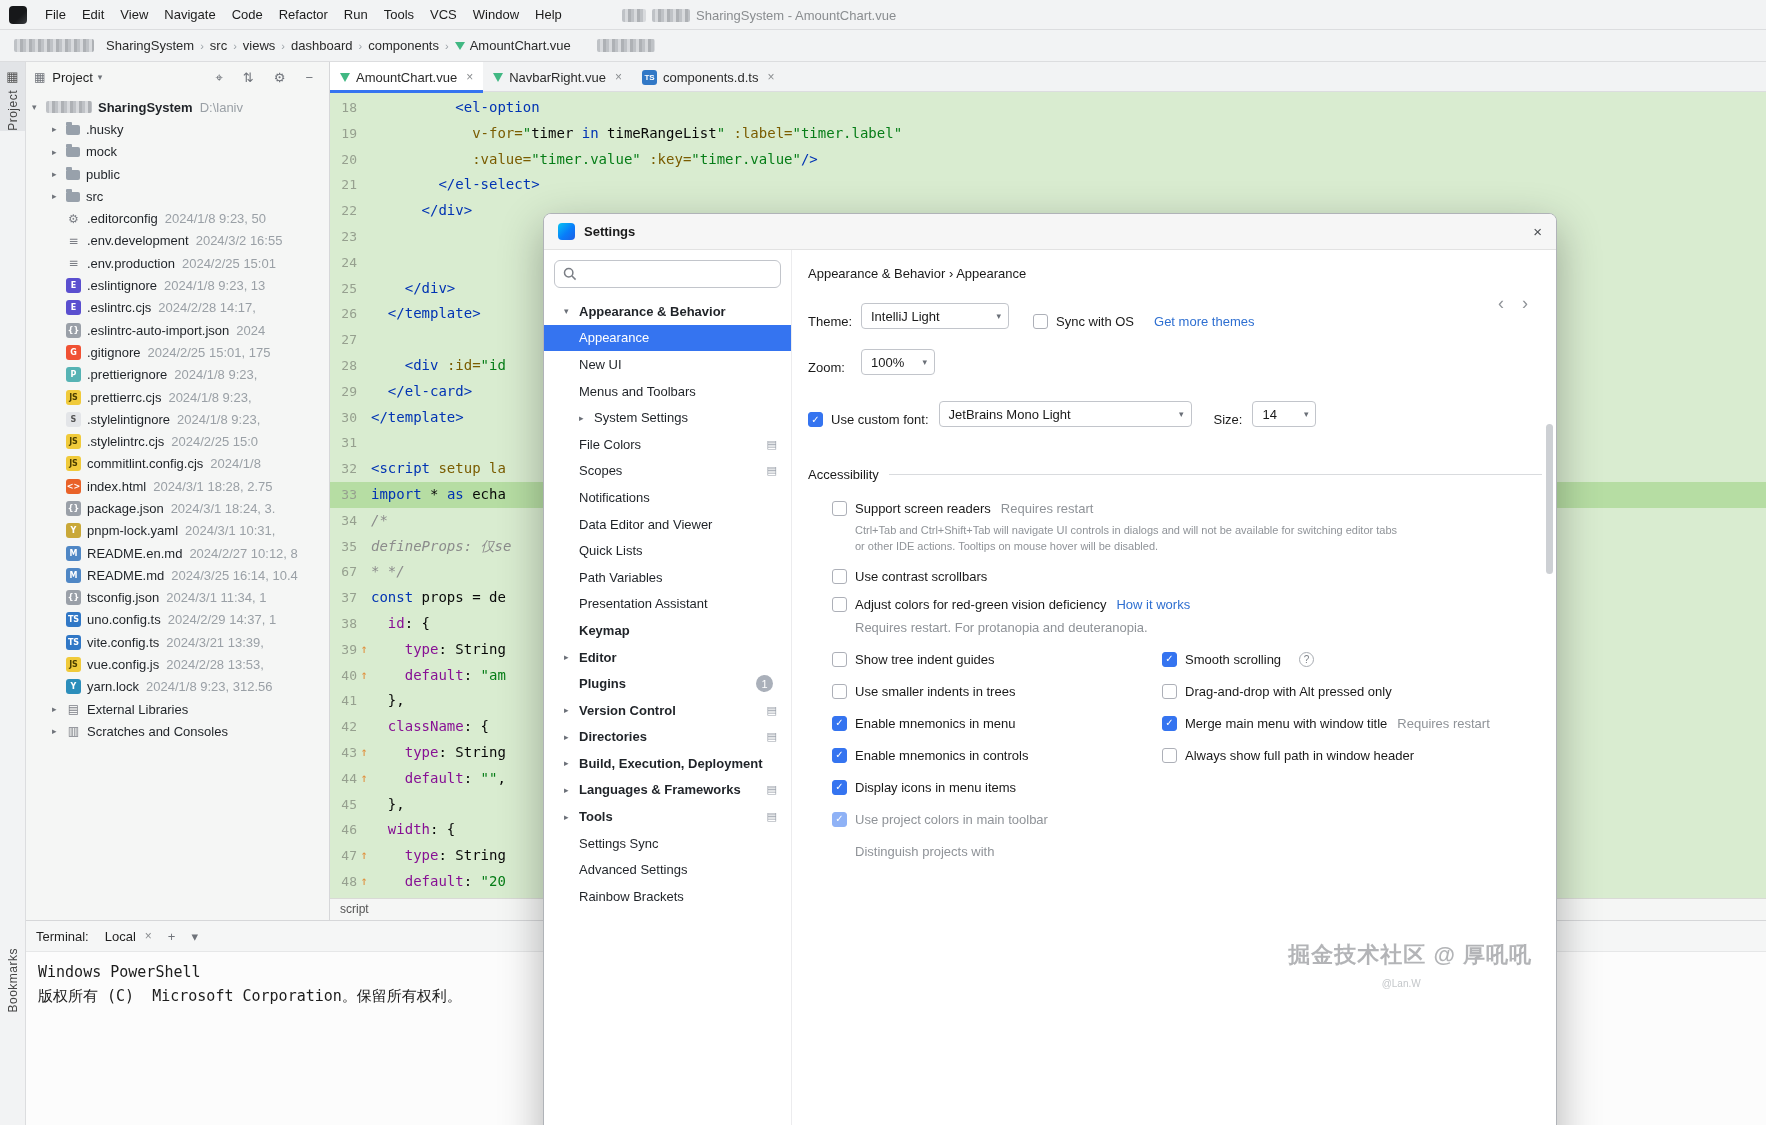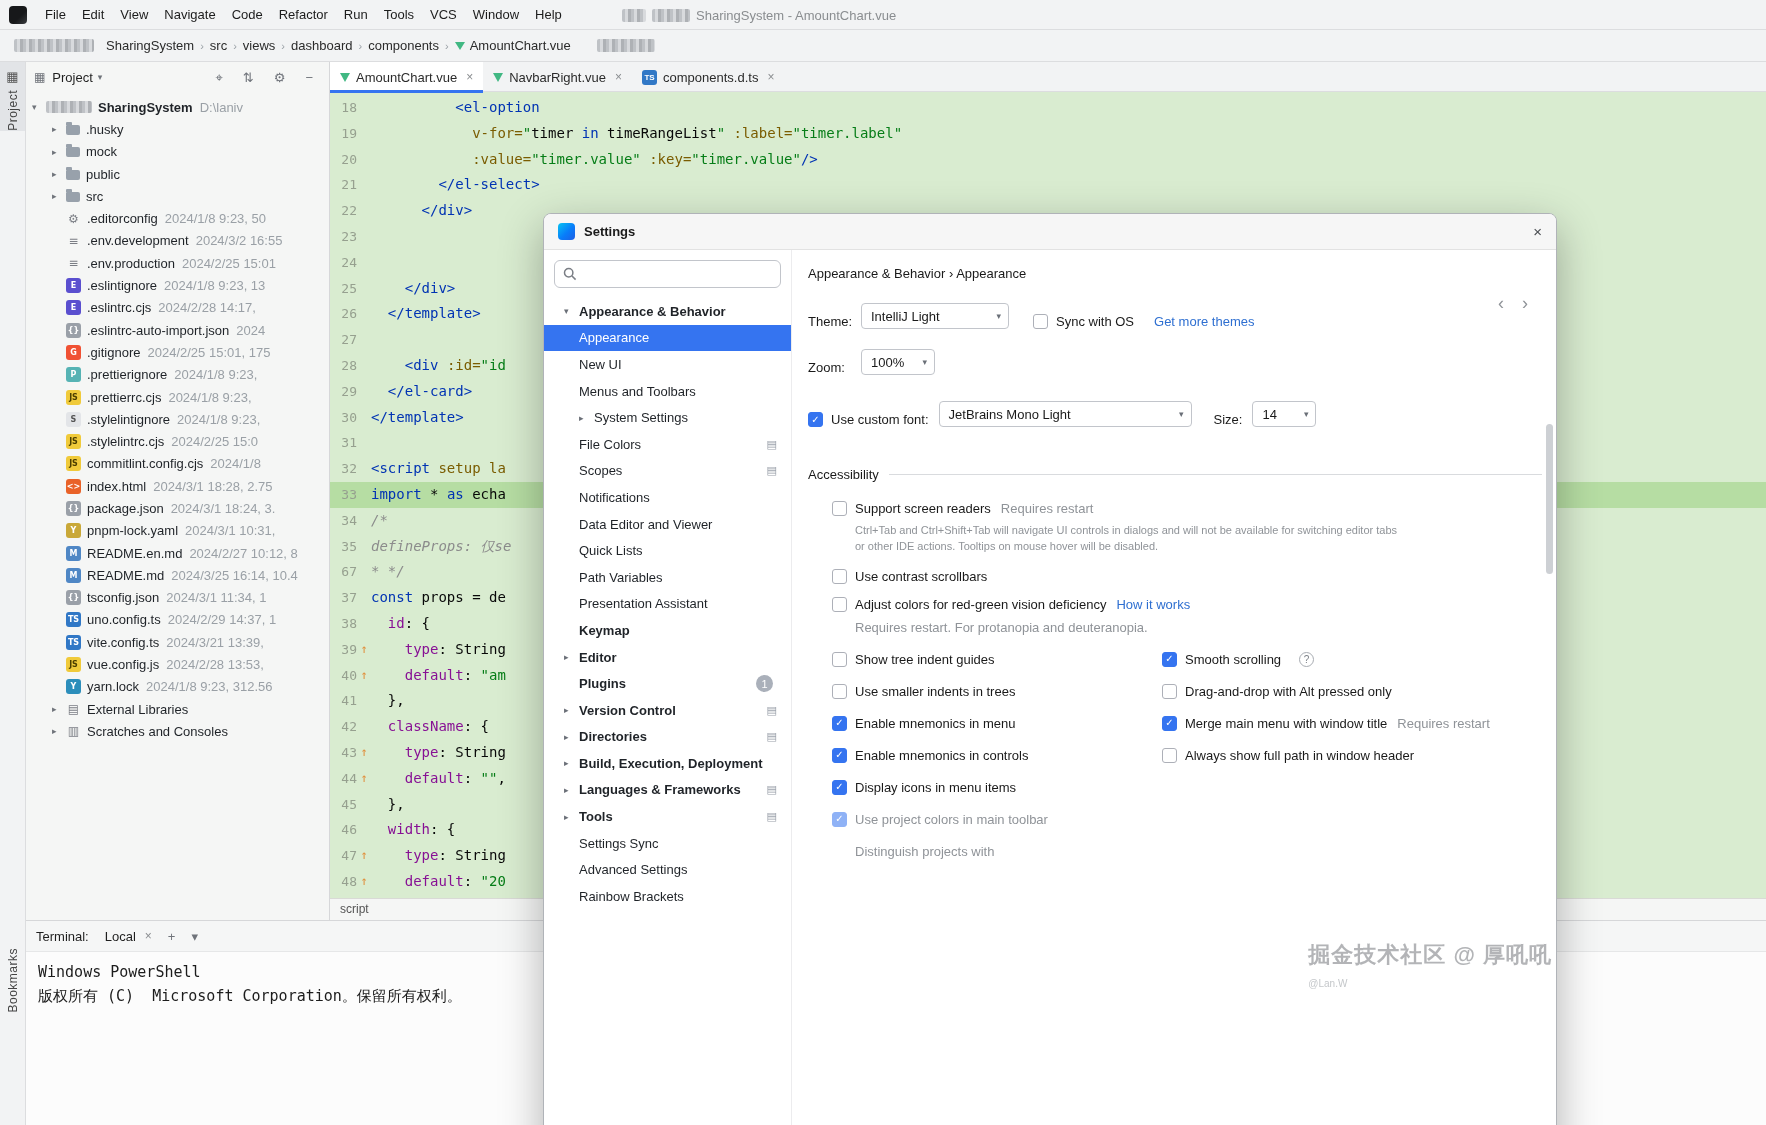--- a/index.html
+++ b/index.html
@@ -151,21 +151,21 @@
   .ucol2{flex:1}
   .uirow{height:32px;display:flex;align-items:center;font-size:13px}
   .helpsm{display:none}
   .helpsm.show{display:inline-flex;width:15px;height:15px;border:1px solid #a8acb2;border-radius:50%;color:#7c8087;font-size:10px;align-items:center;justify-content:center;margin-left:8px}
   .dfooter{position:absolute;bottom:0;left:0;right:0;height:48px;display:flex;align-items:center;padding:0 16px;border-top:1px solid #e6e7e9;background:#fff}
   .helpc{width:24px;height:24px;border:1px solid #9da1a8;border-radius:50%;display:flex;align-items:center;justify-content:center;color:#6a6f77;font-size:13px}
   .fspace{flex:1}
   .btn{height:28px;min-width:78px;border-radius:4px;border:1px solid #c4c7cc;background:#fff;font-size:13px;color:#1a1a1a;margin-left:12px;font-family:inherit;padding:0 14px}
   .btn.primary{background:#3574f0;border-color:#2b62d9;color:#0f172a;box-shadow:0 0 0 1px #fff,0 0 0 3px #93b8f7}
   .btn.disabled{color:#a8abb0;border-color:#d8dadd}
-  .wm{position:absolute;right:4px;top:726px;text-align:left;pointer-events:none}
+  .wm{position:absolute;right:24px;top:726px;text-align:center;pointer-events:none}
   .wm1{font-size:22px;font-weight:bold;color:#a6a8ab;opacity:.85;letter-spacing:1px}
   .wm2{font-size:10px;color:#c4c7ca;margin-top:8px;margin-right:18px}
   .sb-thumb{position:absolute;right:3px;top:210px;width:7px;height:150px;background:#cdd0d4;border-radius:4px}
   .mag{flex:none}
 </style>
 </head>
 <body>
 
 <div class="app">
 

